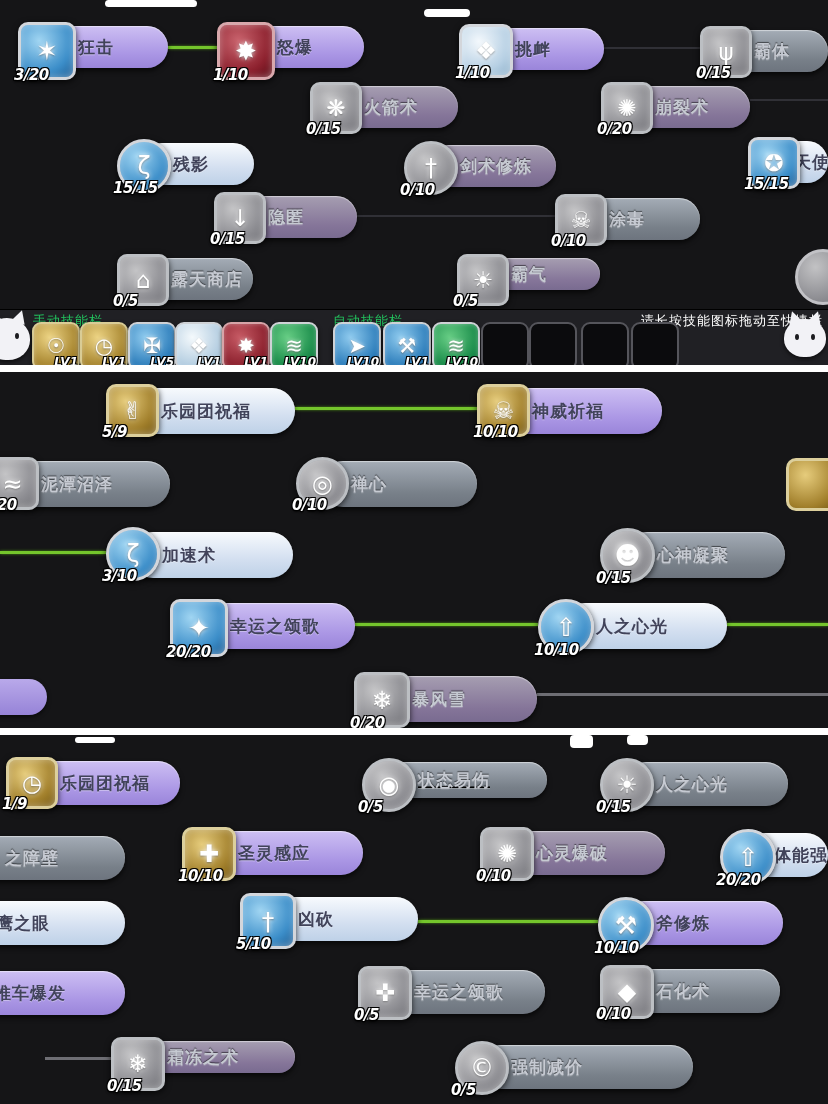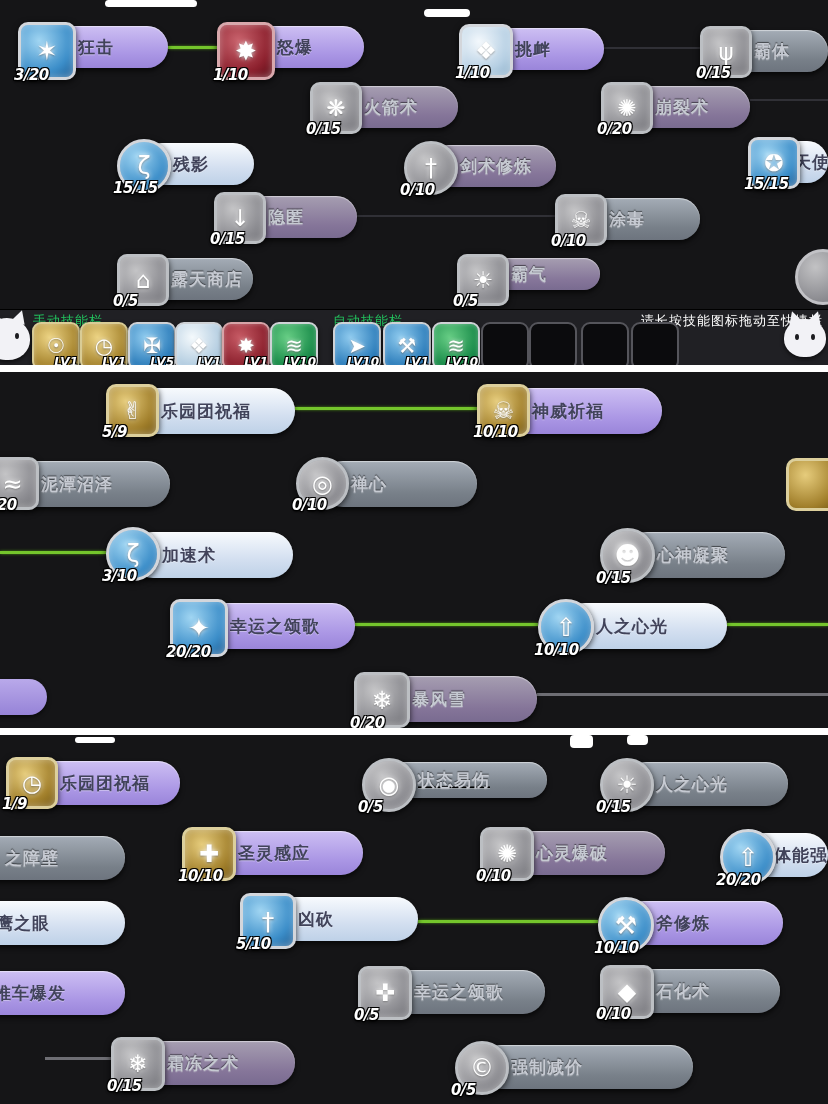--- a/index.html
+++ b/index.html
@@ -466,21 +466,21 @@
         <div class="node" style="left: 600px; top: 230px;">
           <div class="pill gray" style="left: 24px; top: 4px; width: 156px; height: 44px;">
             <span class="pill-label" style="padding-left: 32px; text-align: center;">石化术</span>
           </div>
           <div class="icon square gray" style="left: 0px; top: 0px; width: 48px; height: 48px;">
             <span class="glyph" style="font-size: 24px;">◆</span>
             <span class="lvl">0/10</span>
           </div>
         </div>
         <div class="node" style="left: 111px; top: 302px;">
-          <div class="pill graypurple" style="left: 22px; top: 4px; width: 162px; height: 44px;">
+          <div class="pill graypurple" style="left: 22px; top: 4px; width: 162px; height: 32px;">
             <span class="pill-label" style="padding-left: 34px;">霜冻之术</span>
           </div>
           <div class="icon square gray" style="left: 0px; top: 0px; width: 48px; height: 48px;">
             <span class="glyph" style="font-size: 24px;">❄</span>
             <span class="lvl">0/15</span>
           </div>
         </div>
         <div class="node" style="left: 455px; top: 306px;">
           <div class="pill gray" style="left: 24px; top: 4px; width: 214px; height: 44px;">
             <span class="pill-label" style="padding-left: 32px;">强制减价</span>

